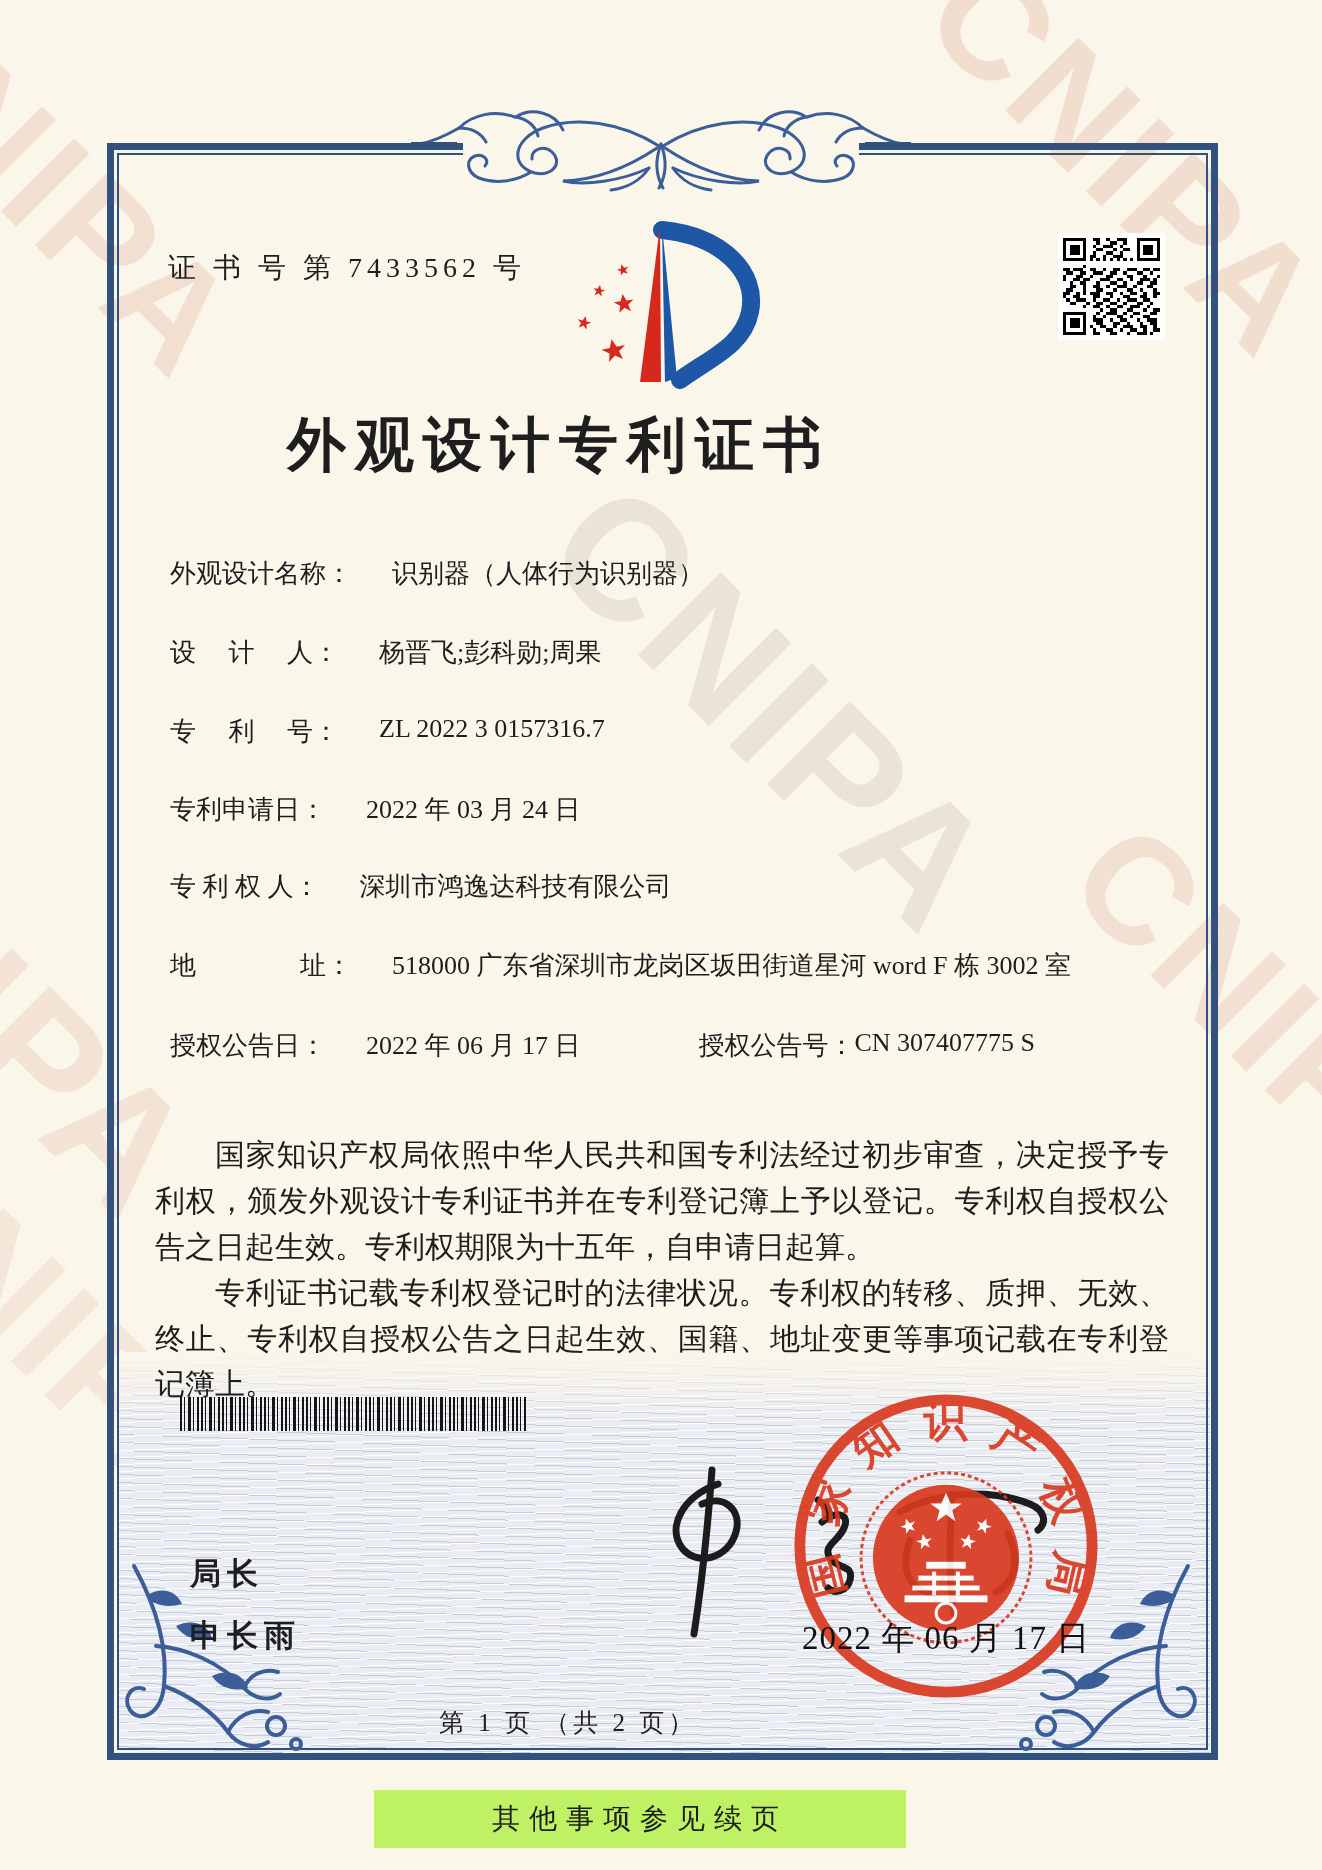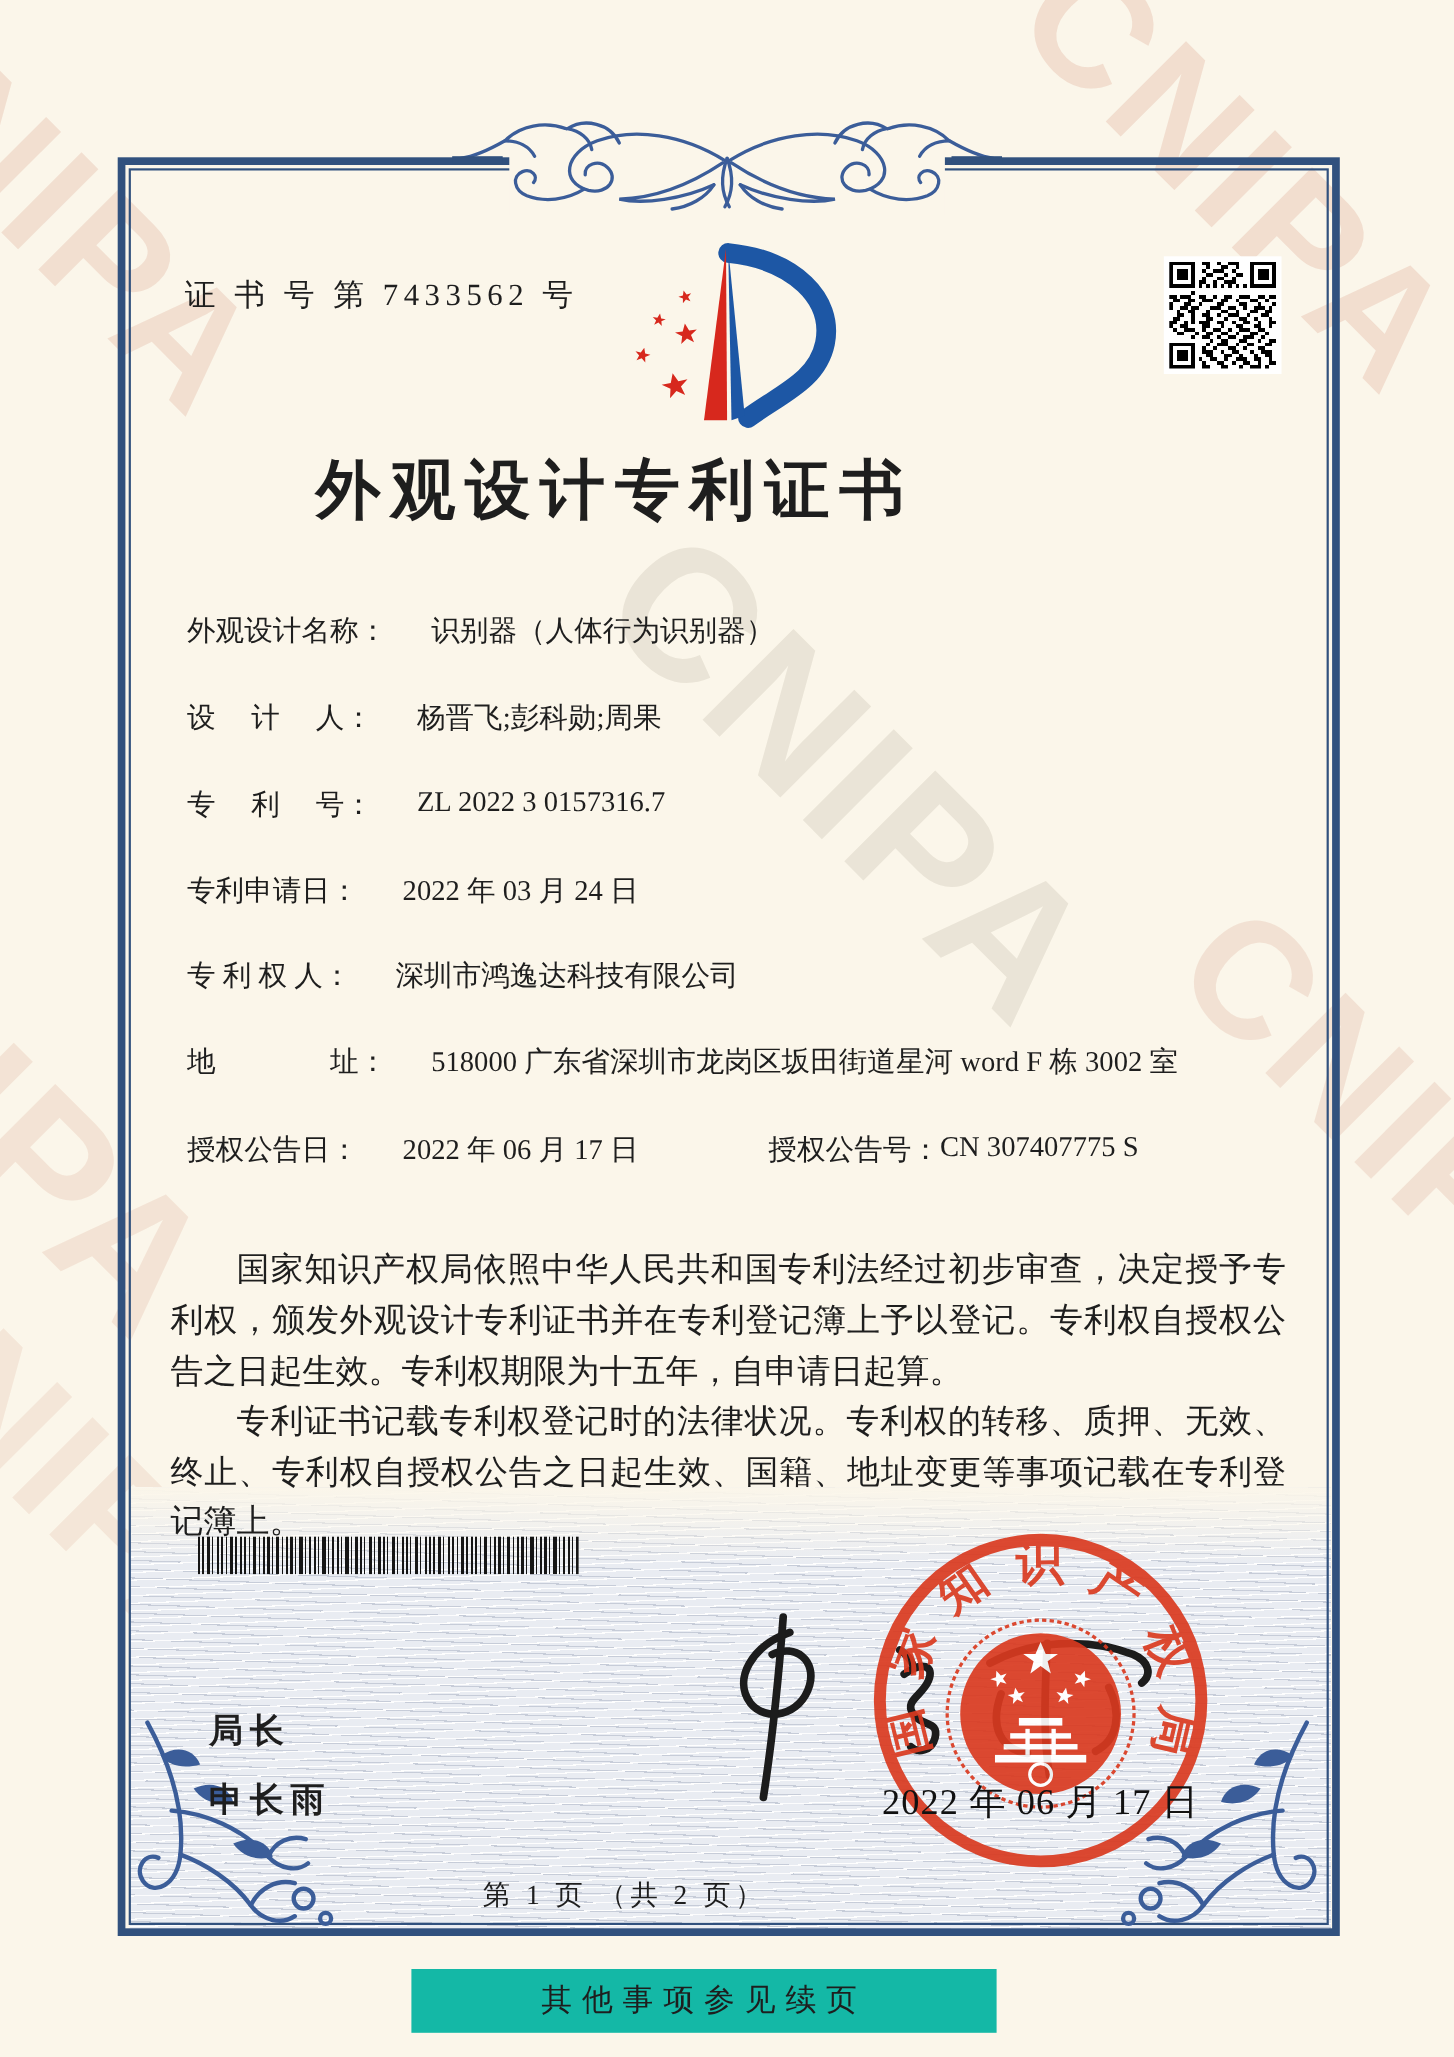--- a/index.html
+++ b/index.html
@@ -52,21 +52,21 @@
        #151515 4px 5px,rgba(0,0,0,0) 5px 8px,#151515 8px 11px,rgba(0,0,0,0) 11px 13px,
        #151515 13px 14px,rgba(0,0,0,0) 14px 17px,#151515 17px 19px,rgba(0,0,0,0) 19px 21px);}
   .signer{left:190px;z-index:3;font-family:"Liberation Sans","DejaVu Sans",sans-serif;
           font-weight:600;font-size:31px;letter-spacing:6px;}
   .signer-title{top:1553px;} .signer-name{top:1615px;}
   .signature{left:600px;top:1462px;width:480px;height:190px;z-index:4;}
   .seal{left:788px;top:1388px;width:316px;height:316px;z-index:4;}
   .seal-date{left:800px;top:1616px;width:292px;text-align:center;font-size:33px;
              letter-spacing:1px;z-index:5;color:#111;}
   .page-info{left:0;top:1706px;width:1136px;text-align:center;font-size:25px;letter-spacing:4px;z-index:3;}
-  .note-strip{left:374px;top:1790px;width:532px;height:58px;background:#14b8a6;z-index:3;
+  .note-strip{left:374px;top:1790px;width:532px;height:58px;background:#bef264;z-index:3;
      text-align:center;line-height:58px;font-size:28px;letter-spacing:9px;}
 </style>
 </head>
 <body>
 
 <div class="wm wm1">CNIPA</div>
 <div class="wm wm2">CNIPA</div>
 <div class="wm wm3">CNIPA</div>
 <div class="wm wm4">CNIPA</div>
 <div class="wm wm5">CNIPA</div>

